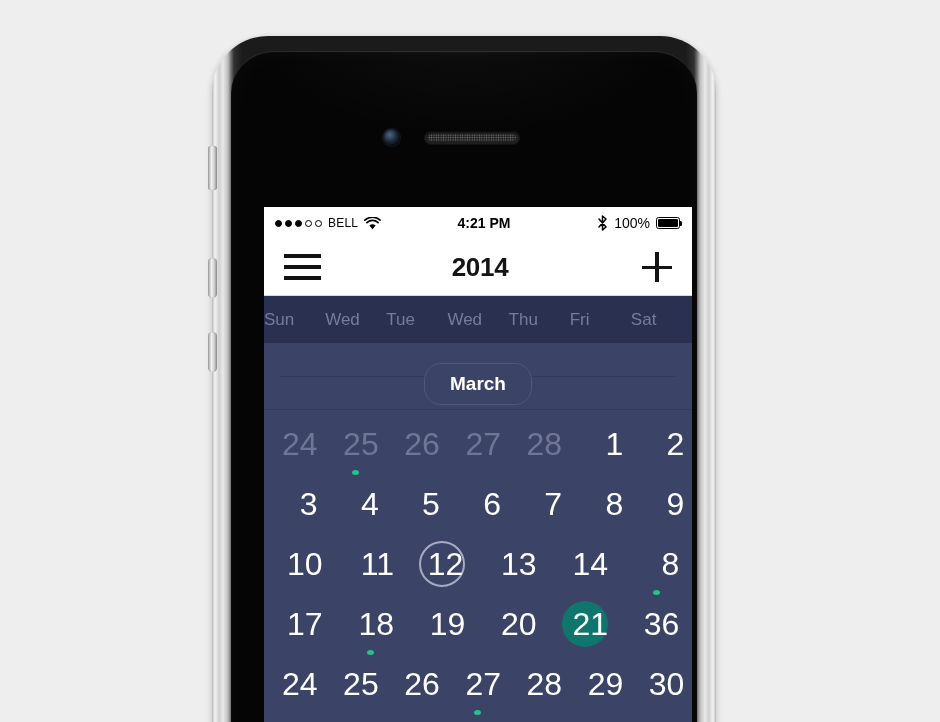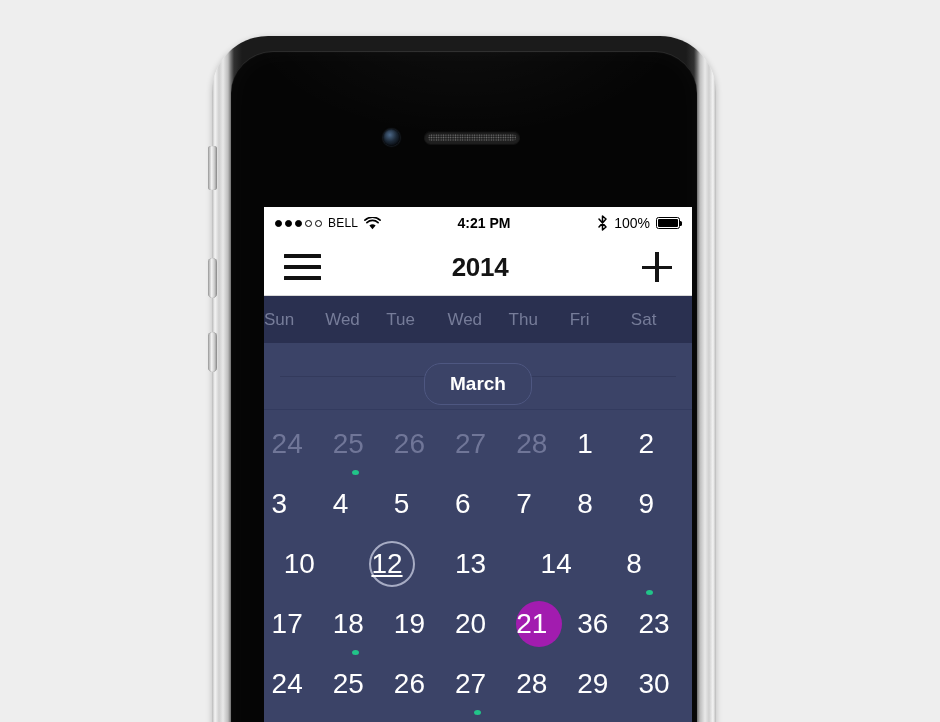--- a/index.html
+++ b/index.html
@@ -292,29 +292,29 @@
     align-items: center;
     justify-content: flex-start;
     padding-top: 6px;
     box-sizing: border-box;
     cursor: pointer;
   }
   .day-num {
     width: 46px;
     height: 46px;
     line-height: 46px;
-    text-align: left;
-    font-size: 28px;
+    text-align: right;
+    font-size: 32px;
     color: #ffffff;
     border-radius: 50%;
     box-sizing: border-box;
   }
   .day-cell.muted .day-num { color: #707698; }
-  .day-cell.today .day-num { border: 2px solid #a7acc4; line-height: 42px; text-decoration: underline; }
-  .day-cell.selected .day-num { background: #a21caf; color: #ffffff; }
+  .day-cell.today .day-num { border: 2px solid #a7acc4; line-height: 42px; }
+  .day-cell.selected .day-num { background: #0f766e; color: #ffffff; }
   .event-dot {
     width: 7px;
     height: 7px;
     border-radius: 50%;
     background: #21c489;
     margin-top: 3px;
   }
   .event-dot.hidden { visibility: hidden; }
 </style>
 </head>
@@ -448,20 +448,24 @@
             <div class="day-cell">
               <div class="day-num">9</div>
               <div class="event-dot hidden"></div>
             </div>
           </div>
           <div class="week-row">
             <div class="day-cell">
               <div class="day-num">10</div>
               <div class="event-dot hidden"></div>
             </div>
+            <div class="day-cell">
+              <div class="day-num">11</div>
+              <div class="event-dot hidden"></div>
+            </div>
             <div class="day-cell today">
               <div class="day-num">12</div>
               <div class="event-dot hidden"></div>
             </div>
             <div class="day-cell">
               <div class="day-num">13</div>
               <div class="event-dot hidden"></div>
             </div>
             <div class="day-cell">
               <div class="day-num">14</div>
@@ -488,24 +492,20 @@
             <div class="day-cell">
               <div class="day-num">20</div>
               <div class="event-dot hidden"></div>
             </div>
             <div class="day-cell selected">
               <div class="day-num">21</div>
               <div class="event-dot hidden"></div>
             </div>
             <div class="day-cell">
               <div class="day-num">36</div>
-              <div class="event-dot hidden"></div>
-            </div>
-            <div class="day-cell">
-              <div class="day-num">23</div>
               <div class="event-dot hidden"></div>
             </div>
           </div>
           <div class="week-row">
             <div class="day-cell">
               <div class="day-num">24</div>
               <div class="event-dot hidden"></div>
             </div>
             <div class="day-cell">
               <div class="day-num">25</div>

